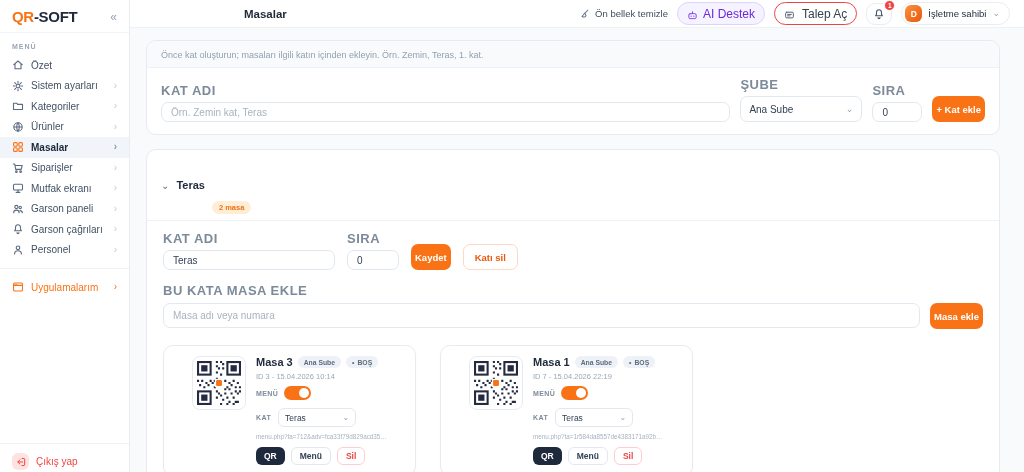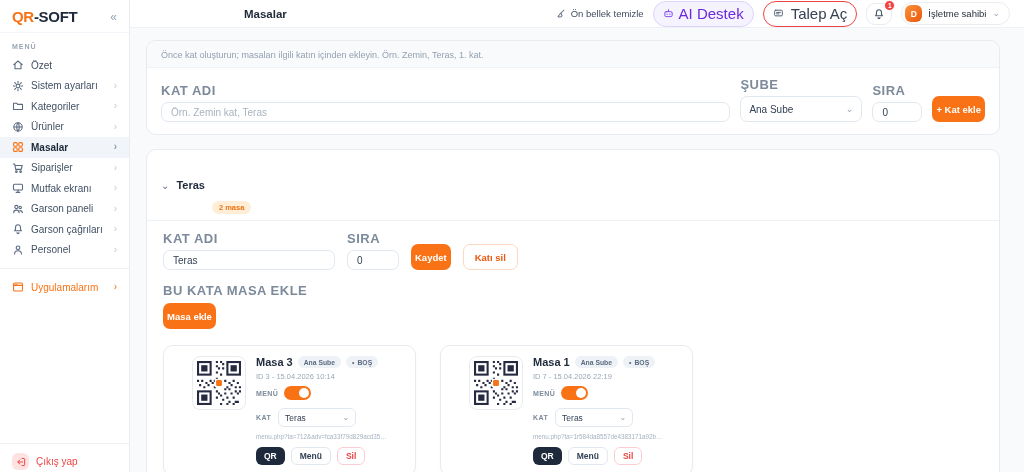--- a/index.html
+++ b/index.html
@@ -30,21 +30,21 @@
   .logout .ic { width:17px; height:17px; background:#fee2e2; border-radius:6px; display:flex; align-items:center; justify-content:center; flex-shrink:0; }
   .logout .ic svg { width:10px; height:10px; color:#ef4444; }
 
   
   .main { flex:1; display:flex; flex-direction:column; height:472px; min-width:0; }
   .topbar { height:28px; background:#fff; border-bottom:1px solid #eef2f6; display:flex; align-items:center; padding:0 14px; flex-shrink:0; }
   .page-title { font-size:11.5px; font-weight:bold; color:#1f2937; margin-left:100px; }
   .top-right { margin-left:auto; display:flex; align-items:center; gap:9px; }
   .tb-plain { display:flex; align-items:center; gap:5px; font-size:9.5px; color:#3f4c5f; cursor:pointer; }
   .tb-plain svg { width:11px; height:11px; color:#64748b; }
-  .pill { display:flex; align-items:center; gap:5px; font-size:15px; border-radius:999px; padding:3.5px 9px; cursor:pointer; background:#fff; }
+  .pill { display:flex; align-items:flex-end; gap:5px; font-size:12px; border-radius:999px; padding:3.5px 9px; cursor:pointer; background:#fff; }
   .pill.ai { background:#f5f3ff; border:1px solid #ded3fb; color:#6d28d9; }
   .pill.ai svg { width:11px; height:11px; color:#7c3aed; }
   .pill.ticket { border:1px solid #ef4444; color:#374151;gap:7px; }
   .pill.ticket svg { width:11px; height:11px; color:#475569; }
   .bell-btn { position:relative; width:26px; height:22px; border:1px solid #e9edf2; border-radius:9px; background:#fff; display:flex; align-items:center; justify-content:center; cursor:pointer; }
   .bell-btn svg { width:12px; height:12px; color:#475569; }
   .badge-dot { position:absolute; top:-4px; right:-4px; background:#ef4444; color:#fff; font-size:6.5px; font-weight:bold; min-width:11px; height:11px; border-radius:999px; display:flex; align-items:center; justify-content:center; border:1.5px solid #fff; }
   .account { display:flex; align-items:center; gap:6px; border:1px solid #e9edf2; border-radius:999px; padding:2px 9px 2px 3px; background:#fff; cursor:pointer; }
   .avatar { width:17px; height:17px; border-radius:6px; background:linear-gradient(135deg,#fb923c,#ea580c); color:#fff; font-weight:bold; font-size:8.5px; display:flex; align-items:center; justify-content:center; }
   .account .name { font-size:9.5px; color:#1f2937; }
@@ -326,20 +326,21 @@
           <div class="fgroup w-fsira">
             <span class="flabel">SIRA</span>
             <input class="input" value="0" style="">
           </div>
           <button class="btn orange">Kaydet</button>
           <button class="btn outline-danger">Katı sil</button>
         </div>
 
         <div class="flabel add-label">BU KATA MASA EKLE</div>
         <div class="add-row">
+          <input class="input grow" placeholder="Masa adı veya numara" style="">
           <button class="btn orange">Masa ekle</button>
         </div>
 
         <div class="tables-row">
 
           <div class="tcard">
             <div class="qrbox">
               <svg viewBox="0 0 21 21">
                   <use href="#qr-sym"></use>
                 </svg>

